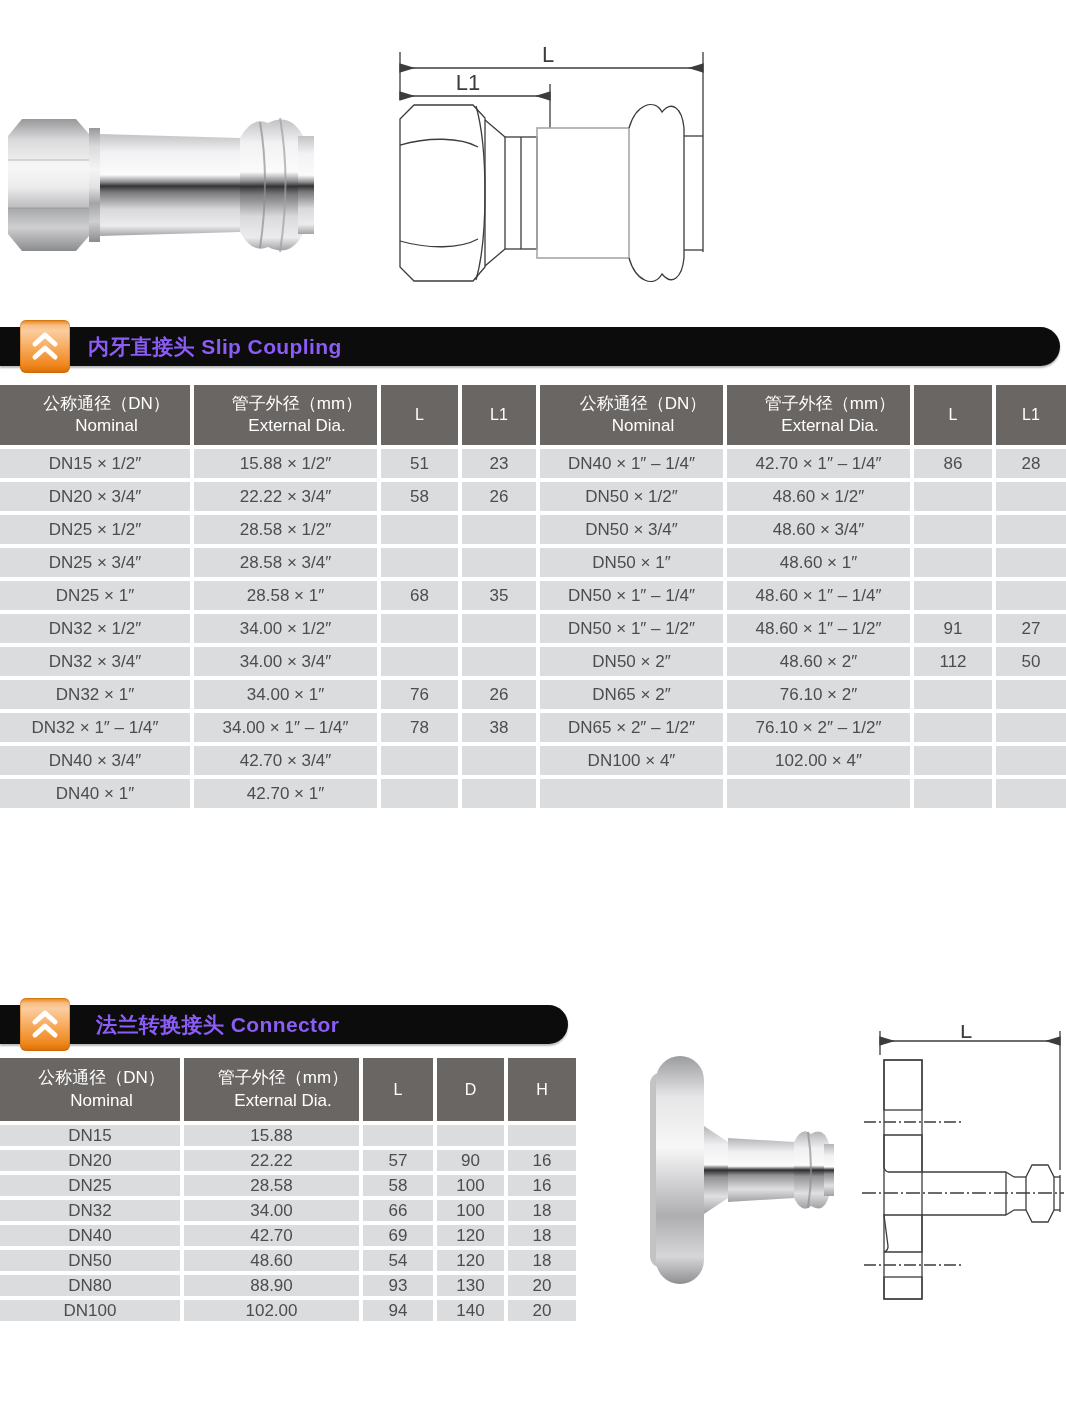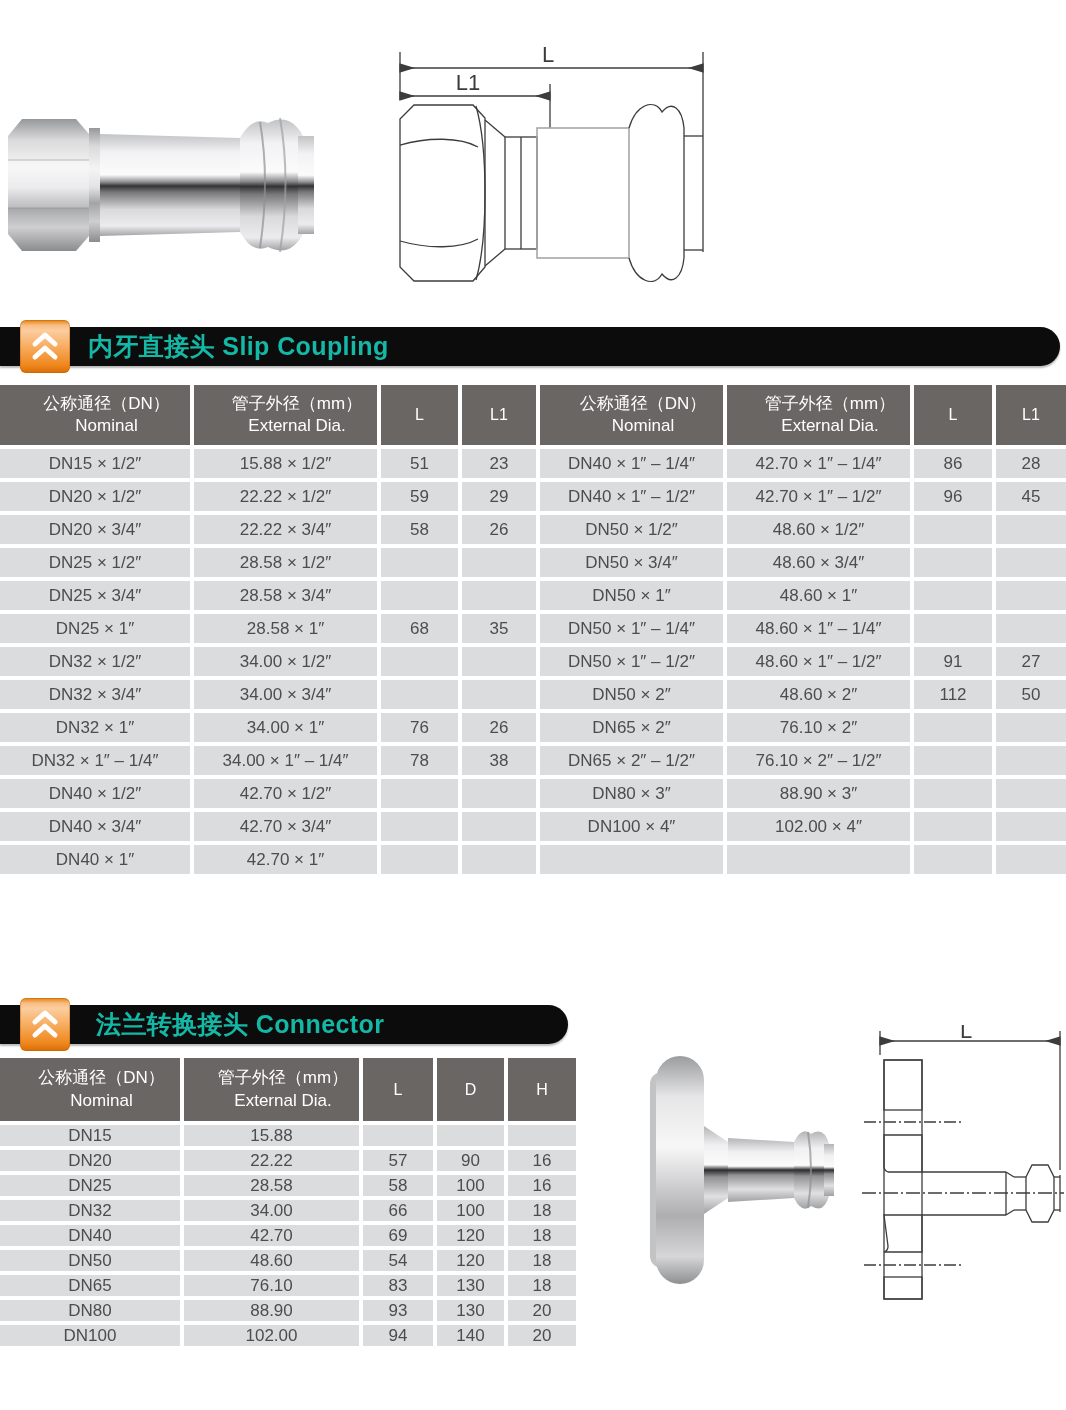--- a/index.html
+++ b/index.html
@@ -2,22 +2,22 @@
 <html><head>
 <meta charset="utf-8">
 <style>
   html,body { margin:0; padding:0; background:#fff; }
   .page { position:relative; width:1066px; height:1410px; background:#ffffff;
           font-family:"Liberation Sans","DejaVu Sans",sans-serif; overflow:hidden; }
 
   
   .banner { position:absolute; background:#0c0c0c; height:39px;
             border-radius:0 20px 20px 0; box-shadow:0 2px 2px rgba(0,0,0,.28); }
-  .banner-title { position:absolute; left:88px; top:0; line-height:39px; color:#14b8a6;
-                  font-size:25px; font-weight:bold; letter-spacing:.4px; white-space:nowrap; }
+  .banner-title { position:absolute; left:88px; top:0; line-height:39px; color:#8b5cf6;
+                  font-size:21px; font-weight:bold; letter-spacing:.4px; white-space:nowrap; }
   .ribbon { position:absolute; left:20px; top:-7px; width:50px; height:53px; border-radius:6px;
             background:linear-gradient(180deg,#e2820e 0%,#f8bd85 10%,#fbcd9f 20%,#f6a857 55%,#ef861c 86%,#d66d06 100%);
             box-shadow:inset 0 0 0 1px rgba(190,95,0,.4); }
   .ribbon svg { position:absolute; left:11px; top:10px; }
 
   
   .tbl-wrap { position:absolute; }
   table.spec { border-collapse:separate; border-spacing:4px; table-layout:fixed; }
   table.spec th { background:#6a6663; color:#ffffff; font-weight:normal; text-align:center;
                   padding:0; vertical-align:middle; }
@@ -166,30 +166,20 @@
             <td>DN15 × 1/2″</td>
             <td>15.88 × 1/2″</td>
             <td>51</td>
             <td>23</td>
             <td>DN40 × 1″ – 1/4″</td>
             <td>42.70 × 1″ – 1/4″</td>
             <td>86</td>
             <td>28</td>
           </tr>
       <tr>
-            <td>DN20 × 1/2″</td>
-            <td>22.22 × 1/2″</td>
-            <td>59</td>
-            <td>29</td>
-            <td>DN40 × 1″ – 1/2″</td>
-            <td>42.70 × 1″ – 1/2″</td>
-            <td>96</td>
-            <td>45</td>
-          </tr>
-      <tr>
             <td>DN20 × 3/4″</td>
             <td>22.22 × 3/4″</td>
             <td>58</td>
             <td>26</td>
             <td>DN50 × 1/2″</td>
             <td>48.60 × 1/2″</td>
             <td></td>
             <td></td>
           </tr>
       <tr>
@@ -252,30 +242,20 @@
             <td></td>
             <td></td>
           </tr>
       <tr>
             <td>DN32 × 1″ – 1/4″</td>
             <td>34.00 × 1″ – 1/4″</td>
             <td>78</td>
             <td>38</td>
             <td>DN65 × 2″ – 1/2″</td>
             <td>76.10 × 2″ – 1/2″</td>
-            <td></td>
-            <td></td>
-          </tr>
-      <tr>
-            <td>DN40 × 1/2″</td>
-            <td>42.70 × 1/2″</td>
-            <td></td>
-            <td></td>
-            <td>DN80 × 3″</td>
-            <td>88.90 × 3″</td>
             <td></td>
             <td></td>
           </tr>
       <tr>
             <td>DN40 × 3/4″</td>
             <td>42.70 × 3/4″</td>
             <td></td>
             <td></td>
             <td>DN100 × 4″</td>
             <td>102.00 × 4″</td>
@@ -362,27 +342,20 @@
             <td>42.70</td>
             <td>69</td>
             <td>120</td>
             <td>18</td>
           </tr>
       <tr>
             <td>DN50</td>
             <td>48.60</td>
             <td>54</td>
             <td>120</td>
-            <td>18</td>
-          </tr>
-      <tr>
-            <td>DN65</td>
-            <td>76.10</td>
-            <td>83</td>
-            <td>130</td>
             <td>18</td>
           </tr>
       <tr>
             <td>DN80</td>
             <td>88.90</td>
             <td>93</td>
             <td>130</td>
             <td>20</td>
           </tr>
       <tr>

